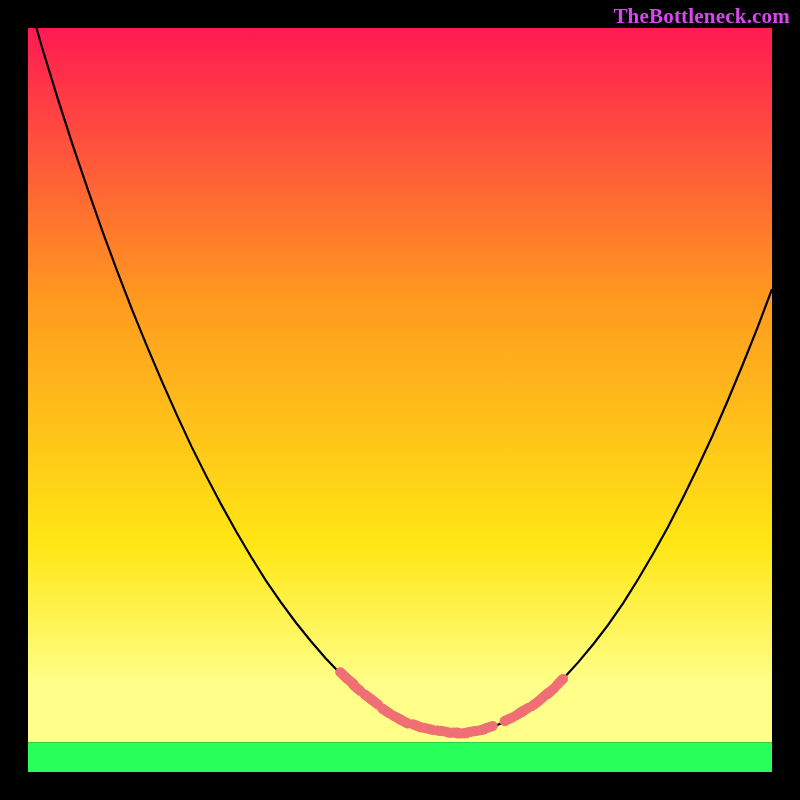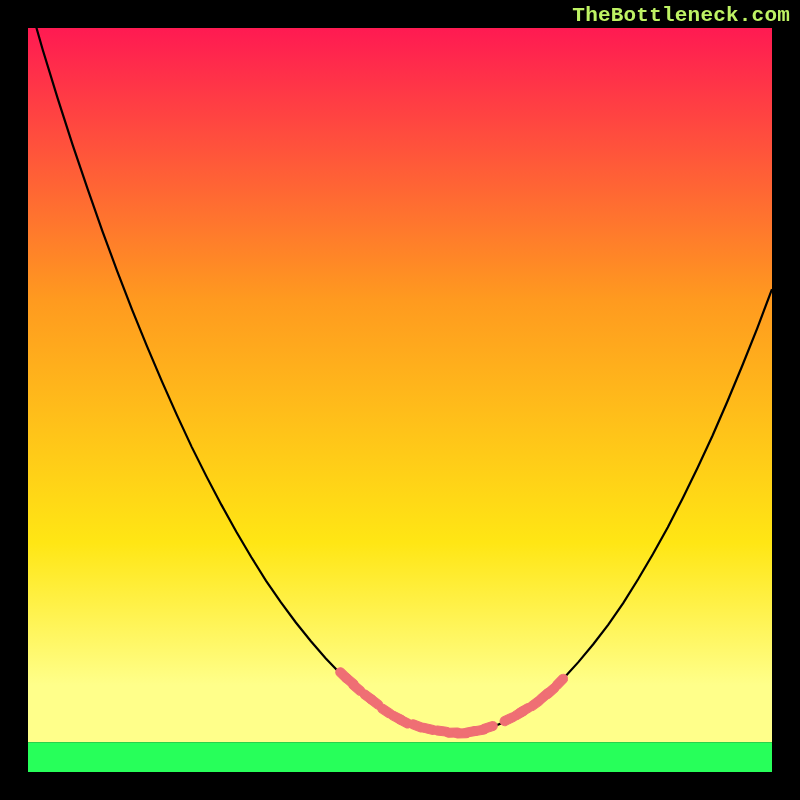--- a/index.html
+++ b/index.html
@@ -22,24 +22,24 @@
     position: absolute;
     left: 0;
     top: 0;
     width: 744px;
     height: 744px;
   }
   .watermark {
     position: absolute;
     top: 4px;
     right: 10px;
-    font-family: Liberation Mono, monospace;
+    font-family: Liberation Serif, serif;
     font-size: 21px;
     font-weight: bold;
-    color: #bef264;
+    color: #d946ef;
     letter-spacing: 0.2px;
     user-select: none;
   }
 </style>
 </head>
 <body>
 
 <div class="frame">
   <svg class="plot" viewBox="0 0 744 744">
     <defs>

